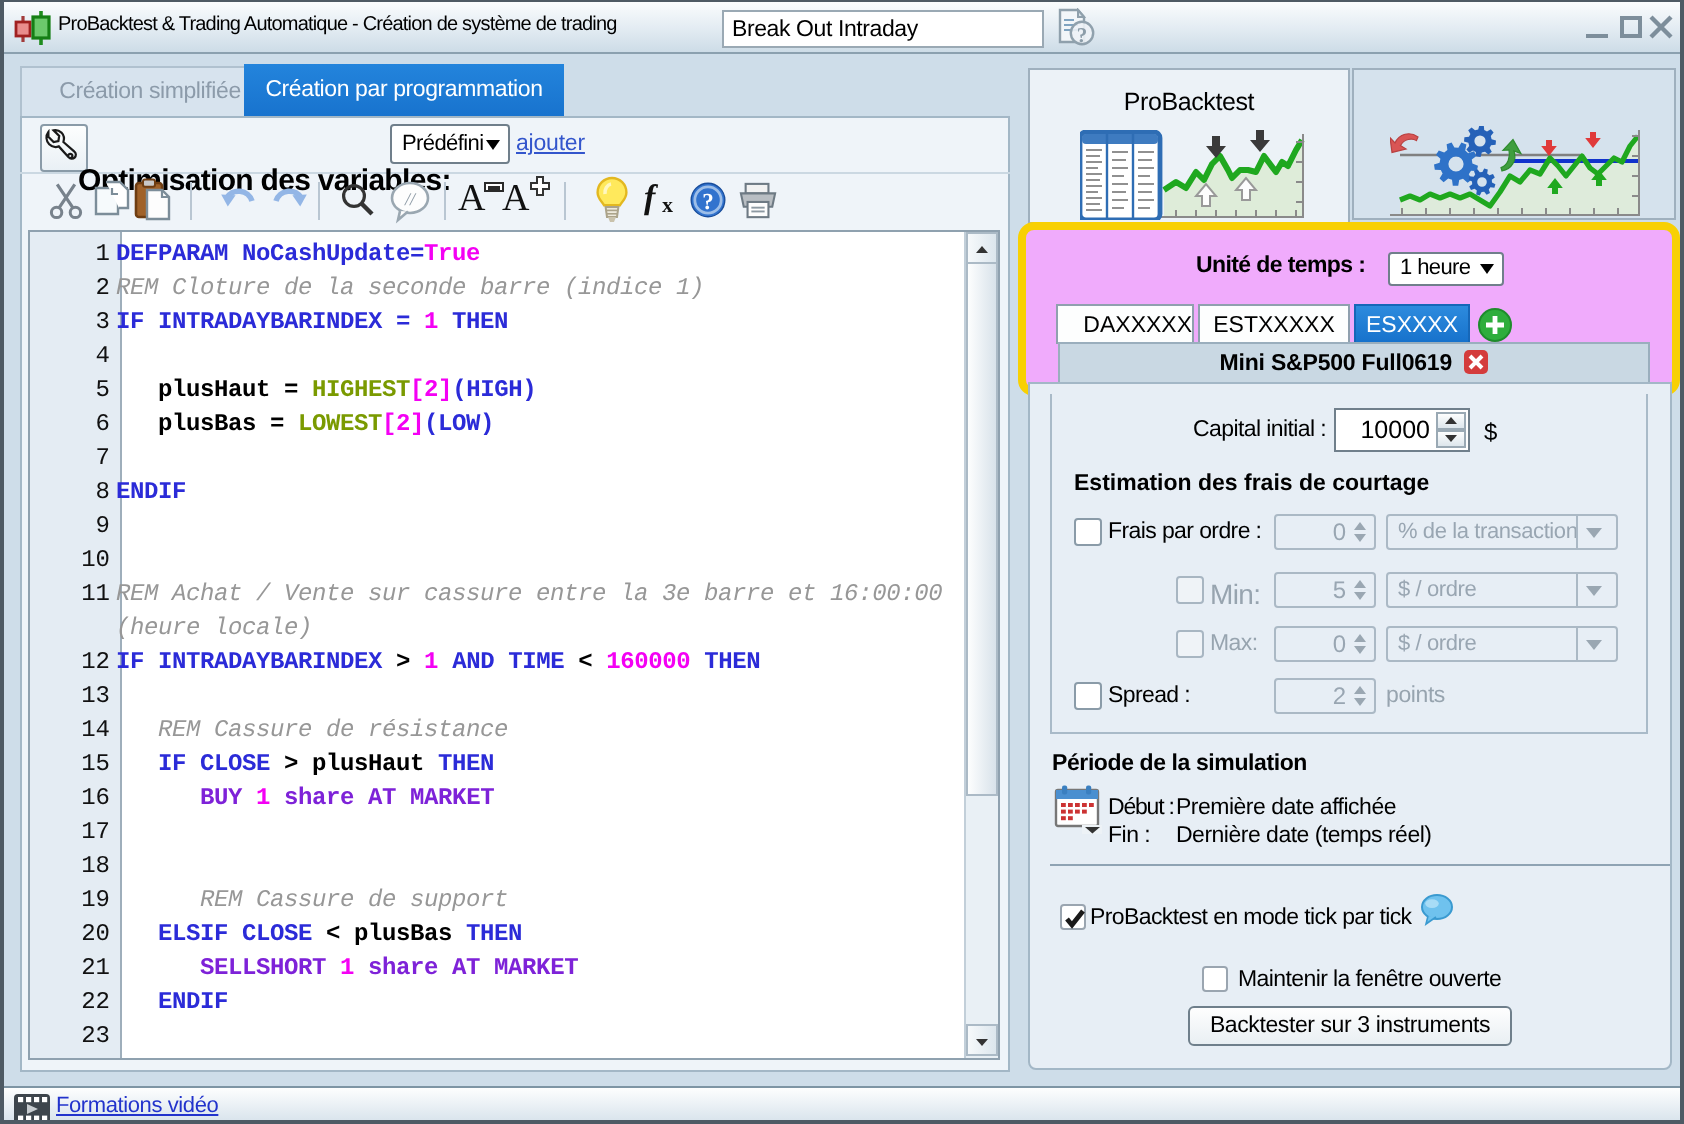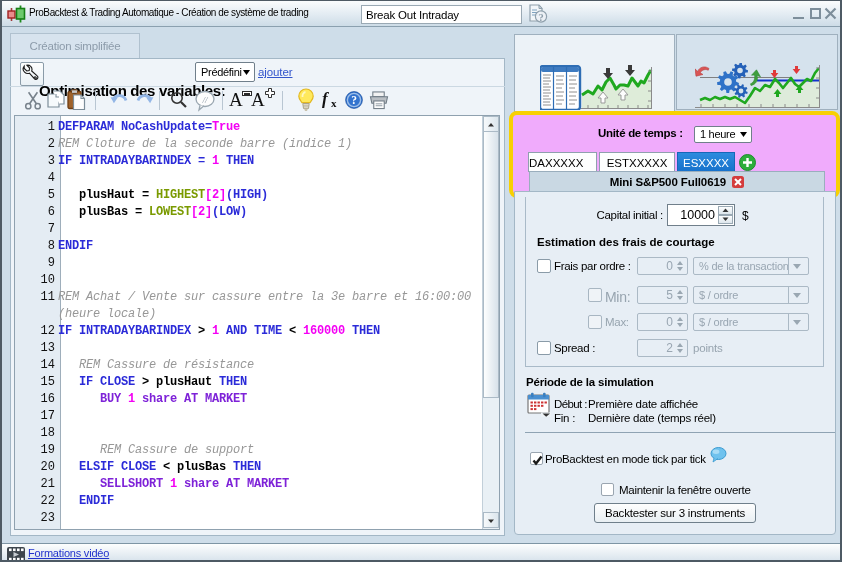--- a/index.html
+++ b/index.html
@@ -71,20 +71,21 @@
       <text x="15" y="16.8" text-anchor="middle" font-family="Liberation Serif" font-size="10.5" font-weight="bold" fill="#8C9DA9">?</text>
     </svg>
     <div class="winbtn" style="left:791px;top:15.5px;width:11px;height:2.5px;background:#7D8E9B"></div>
     <div class="winbtn" style="left:808px;top:7px;width:7px;height:7px;border:2px solid #7D8E9B"></div>
     <svg class="abs" style="left:822px;top:6px" width="13" height="13">
         <path d="M1.5 1.5 L11.5 11.5 M11.5 1.5 L1.5 11.5" stroke="#7D8E9B" stroke-width="2.2"></path>
       </svg>
   </div>
 
   <div id="ltab1">Création simplifiée</div>
+  <div id="ltab2">Création par programmation</div>
   <div id="lpanel"></div>
   <div id="trow1">
     <div class="abs" style="left:10px;top:4px;width:22px;height:22px;background:linear-gradient(#FDFEFE,#E9F0F5);border:1px solid #8A9BA8;border-radius:2px;">
       <svg width="18" height="18" style="margin:1px" viewBox="0 0 18 18">
       <path d="M2.2 2.0 A4.6 4.6 0 0 0 2.6 8.1 A4.6 4.6 0 0 0 7.4 9.2 L12.3 14.6 A2.0 2.0 0 0 0 15.3 14.8 A2.0 2.0 0 0 0 15.2 11.8 L9.7 7.0 A4.6 4.6 0 0 0 8.7 2.3 A4.6 4.6 0 0 0 4.8 1.2 L7.6 4.0 L7.2 6.5 L4.8 7.0 L2.2 4.4 Z M13.1 12.9 a1.05 1.05 0 1 1 0.1 2.1 a1.05 1.05 0 1 1 -0.1 -2.1 Z" fill="none" stroke="#1A1A1A" stroke-width="1.1"></path>
     </svg>
     </div>
     <div class="abs" style="left:29px;top:8px;font-size:15px;letter-spacing:-0.35px;font-weight:bold;color:#000;margin-top:16px;">Optimisation des variables:</div>
     <div class="abs" style="left:185px;top:4px;width:60px;height:20px;background:#fff;border:1px solid #707F8B;border-radius:2px;font-size:11px;letter-spacing:-0.3px;line-height:18px;padding-left:5px;box-sizing:border-box;">Prédéfini<svg width="7" height="5" style="position:absolute;right:4px;top:7px">
           <path d="M0 0 L7 0 L3.5 5 Z" fill="#000"></path>
@@ -220,20 +221,21 @@
       <div id="sthumb"></div>
       <div class="sbtn" style="top:396px">
           <svg width="14" height="14" style="display:block;margin:1px 0 0 0">
             <path d="M7 9 L10 5.5 L4 5.5 Z" fill="#333"></path>
           </svg>
         </div>
     </div>
   </div>
 
   <div id="rtab1">
+      <div class="rtabtitle">ProBacktest</div>
     <svg class="abs" style="left:25px;top:30px" width="114" height="45" viewBox="0 0 114 45">
       <path d="M42 44 L42 30 L48 26 L53 29 L58 21 L62 25 L66 17 L70 13 L74 20 L76 24 L80 20 L84 20 L88 21 L92 13 L95 17 L98 21 L101 16 L104 18 L108 10 L111 5 L111 44 Z" fill="#DDEBD5" opacity="0.9"></path>
       <path d="M42 30 L48 26 L53 29 L58 21 L62 25 L66 17 L70 13 L74 20 L76 24 L80 20 L84 20 L88 21 L92 13 L95 17 L98 21 L101 16 L104 18 L108 10 L111 5" fill="none" stroke="#1FA81F" stroke-width="3" stroke-linejoin="round"></path>
       <line x1="111.5" y1="2" x2="111.5" y2="44" stroke="#8A8A8A" stroke-width="1"></line>
       <line x1="38" y1="43.5" x2="112" y2="43.5" stroke="#8A8A8A" stroke-width="1"></line>
       <g stroke="#8A8A8A" stroke-width="1">
         <line x1="48" y1="40" x2="48" y2="44"></line>
           <line x1="58" y1="40" x2="58" y2="44"></line>
           <line x1="68" y1="40" x2="68" y2="44"></line>
           <line x1="78" y1="40" x2="78" y2="44"></line>
@@ -321,21 +323,21 @@
         <path d="M53.0 7.2 L52.8 9.4 L50.5 9.6 L49.8 11.0 L50.9 12.9 L49.2 14.3 L47.5 12.9 L45.9 13.3 L45.3 15.5 L43.1 15.3 L42.9 13.0 L41.5 12.3 L39.6 13.4 L38.2 11.7 L39.6 10.0 L39.2 8.4 L37.0 7.8 L37.2 5.6 L39.5 5.4 L40.2 4.0 L39.1 2.1 L40.8 0.7 L42.5 2.1 L44.1 1.7 L44.7 -0.5 L46.9 -0.3 L47.1 2.0 L48.5 2.7 L50.4 1.6 L51.8 3.3 L50.4 5.0 L50.8 6.6 Z M47.8 7.5 A2.8 2.8 0 1 0 42.2 7.5 A2.8 2.8 0 1 0 47.8 7.5 Z" fill="#2561B8" fill-rule="evenodd"></path>
         <path d="M52.7 29.1 L52.2 30.9 L50.2 30.6 L49.4 31.7 L50.0 33.5 L48.3 34.4 L47.1 32.9 L45.8 33.0 L44.9 34.7 L43.1 34.2 L43.4 32.2 L42.3 31.4 L40.5 32.0 L39.6 30.3 L41.1 29.1 L41.0 27.8 L39.3 26.9 L39.8 25.1 L41.8 25.4 L42.6 24.3 L42.0 22.5 L43.7 21.6 L44.9 23.1 L46.2 23.0 L47.1 21.3 L48.9 21.8 L48.6 23.8 L49.7 24.6 L51.5 24.0 L52.4 25.7 L50.9 26.9 L51.0 28.2 Z M48.4 28.0 A2.4 2.4 0 1 0 43.6 28.0 A2.4 2.4 0 1 0 48.4 28.0 Z" fill="#2561B8" fill-rule="evenodd"></path>
       </g>
     </svg>
   </div>
   <div id="ybox">
     <div class="abs" style="left:85px;top:12px;font-size:11.5px;letter-spacing:-0.3px;font-weight:bold;color:#000;">Unité de temps :</div>
     <div class="abs" style="left:181px;top:11px;width:58px;height:17px;background:#fff;border:1px solid #707F8B;border-radius:2px;font-size:11px;letter-spacing:-0.3px;line-height:15px;padding-left:5px;box-sizing:border-box;">1 heure<svg width="7" height="5" style="position:absolute;right:4px;top:5px">
           <path d="M0 0 L7 0 L3.5 5 Z" fill="#000"></path>
         </svg></div>
-    <div class="abs" style="left:15px;top:37px;width:69px;height:20px;background:#FDFEFE;border:1px solid #8FA0AE;font-size:11.5px;text-align:left;line-height:20px;box-sizing:border-box;color:#000;">DAXXXXX</div>
+    <div class="abs" style="left:15px;top:37px;width:69px;height:20px;background:#FDFEFE;border:1px solid #8FA0AE;font-size:11.5px;text-align:right;line-height:20px;box-sizing:border-box;color:#000;">DAXXXXX</div>
     <div class="abs" style="left:86px;top:37px;width:76px;height:20px;background:#FDFEFE;border:1px solid #8FA0AE;font-size:11.5px;text-align:center;line-height:20px;box-sizing:border-box;color:#000;">ESTXXXXX</div>
     <div class="abs" style="left:164px;top:37px;width:58px;height:20px;background:linear-gradient(#2D8BDE,#1772CC);border:1px solid #1667B8;font-size:11.5px;text-align:center;line-height:20px;box-sizing:border-box;color:#fff;">ESXXXX</div>
     <svg class="abs" style="left:226px;top:39px" width="17" height="17">
         <circle cx="8.5" cy="8.5" r="8" fill="#2EAD3C" stroke="#1E8C2C" stroke-width="1"></circle>
         <path d="M8.5 4 L8.5 13 M4 8.5 L13 8.5" stroke="#fff" stroke-width="2.4"></path>
       </svg>
     <div class="abs" style="left:16px;top:56px;width:296px;height:21px;background:#C9D8E3;border:1px solid #9AAEBD;box-sizing:border-box;text-align:center;">
       <span style="font-size:11.5px;letter-spacing:-0.1px;font-weight:bold;color:#000;line-height:19px;">Mini S&amp;P500 Full0619&nbsp;&nbsp;</span><svg width="12" height="12" style="vertical-align:-2px">
           <rect x="0" y="0" width="12" height="12" rx="2.5" fill="#D43C3C"></rect>
           <path d="M3 3 L9 9 M9 3 L3 9" stroke="#fff" stroke-width="2"></path>

